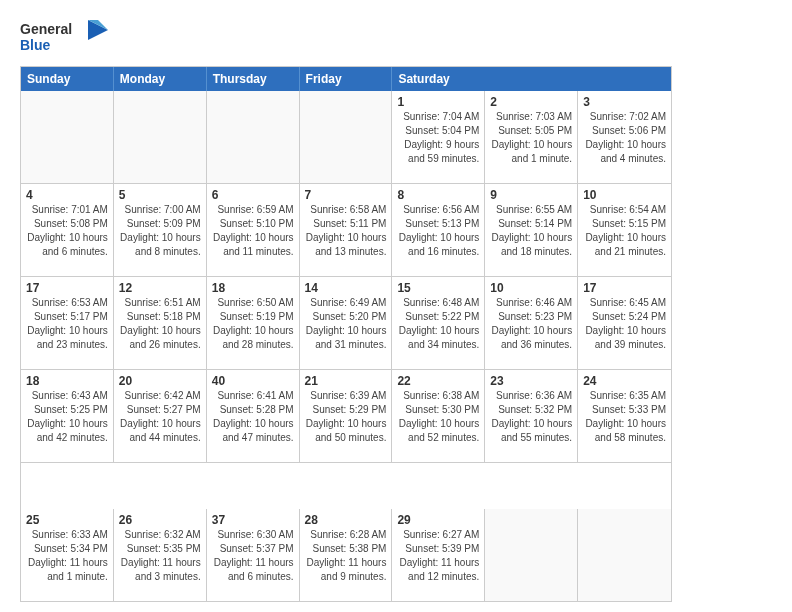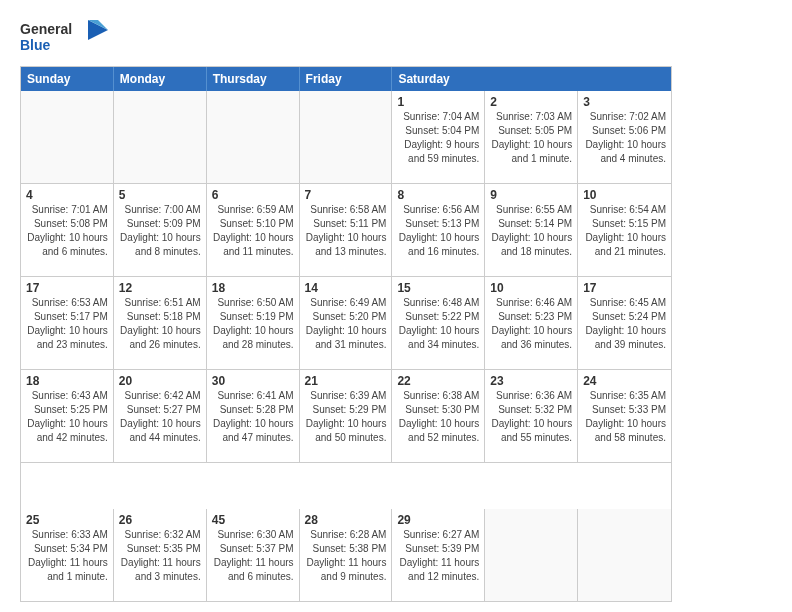--- a/index.html
+++ b/index.html
@@ -207,21 +207,21 @@
         <div class="cal-row">
           <div class="cal-cell">
             <span class="day-num">18</span>
             <div class="day-info">Sunrise: 6:43 AM<br>Sunset: 5:25 PM<br>Daylight: 10 hours<br>and 42 minutes.</div>
           </div>
           <div class="cal-cell">
             <span class="day-num">20</span>
             <div class="day-info">Sunrise: 6:42 AM<br>Sunset: 5:27 PM<br>Daylight: 10 hours<br>and 44 minutes.</div>
           </div>
           <div class="cal-cell">
-            <span class="day-num">30</span>
+            <span class="day-num">40</span>
             <div class="day-info">Sunrise: 6:41 AM<br>Sunset: 5:28 PM<br>Daylight: 10 hours<br>and 47 minutes.</div>
           </div>
           <div class="cal-cell">
             <span class="day-num">21</span>
             <div class="day-info">Sunrise: 6:39 AM<br>Sunset: 5:29 PM<br>Daylight: 10 hours<br>and 50 minutes.</div>
           </div>
           <div class="cal-cell">
             <span class="day-num">22</span>
             <div class="day-info">Sunrise: 6:38 AM<br>Sunset: 5:30 PM<br>Daylight: 10 hours<br>and 52 minutes.</div>
           </div>
@@ -237,21 +237,21 @@
         <div class="cal-row">
           <div class="cal-cell">
             <span class="day-num">25</span>
             <div class="day-info">Sunrise: 6:33 AM<br>Sunset: 5:34 PM<br>Daylight: 11 hours<br>and 1 minute.</div>
           </div>
           <div class="cal-cell">
             <span class="day-num">26</span>
             <div class="day-info">Sunrise: 6:32 AM<br>Sunset: 5:35 PM<br>Daylight: 11 hours<br>and 3 minutes.</div>
           </div>
           <div class="cal-cell">
-            <span class="day-num">45</span>
+            <span class="day-num">37</span>
             <div class="day-info">Sunrise: 6:30 AM<br>Sunset: 5:37 PM<br>Daylight: 11 hours<br>and 6 minutes.</div>
           </div>
           <div class="cal-cell">
             <span class="day-num">28</span>
             <div class="day-info">Sunrise: 6:28 AM<br>Sunset: 5:38 PM<br>Daylight: 11 hours<br>and 9 minutes.</div>
           </div>
           <div class="cal-cell">
             <span class="day-num">29</span>
             <div class="day-info">Sunrise: 6:27 AM<br>Sunset: 5:39 PM<br>Daylight: 11 hours<br>and 12 minutes.</div>
           </div>

